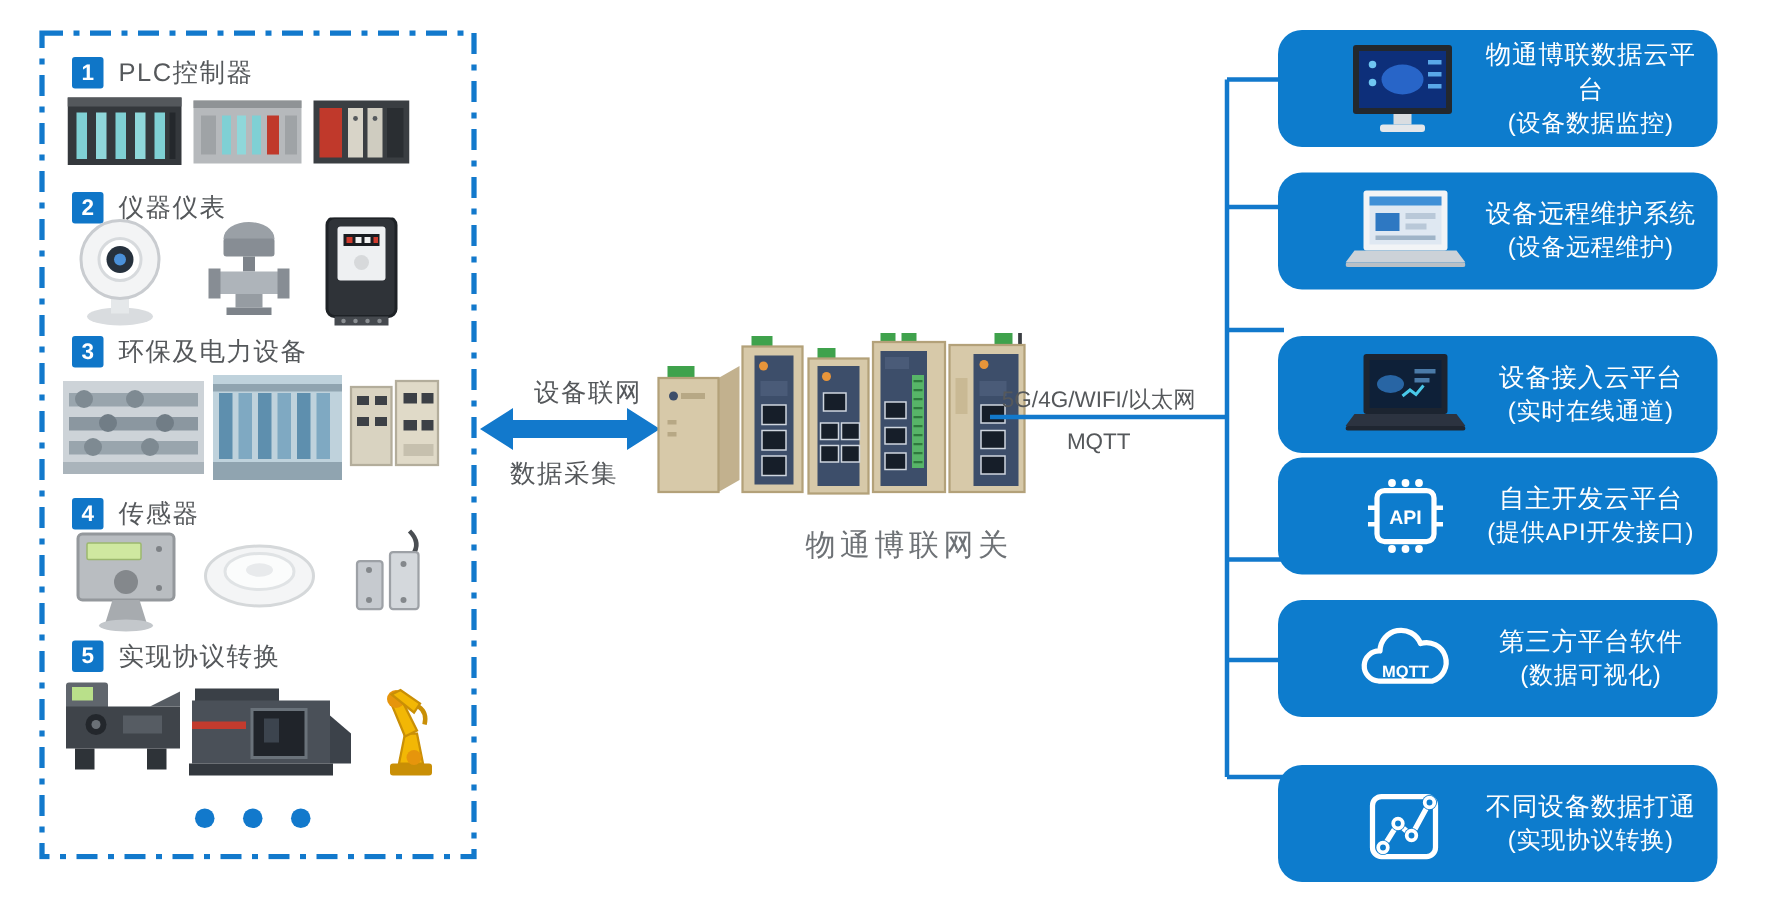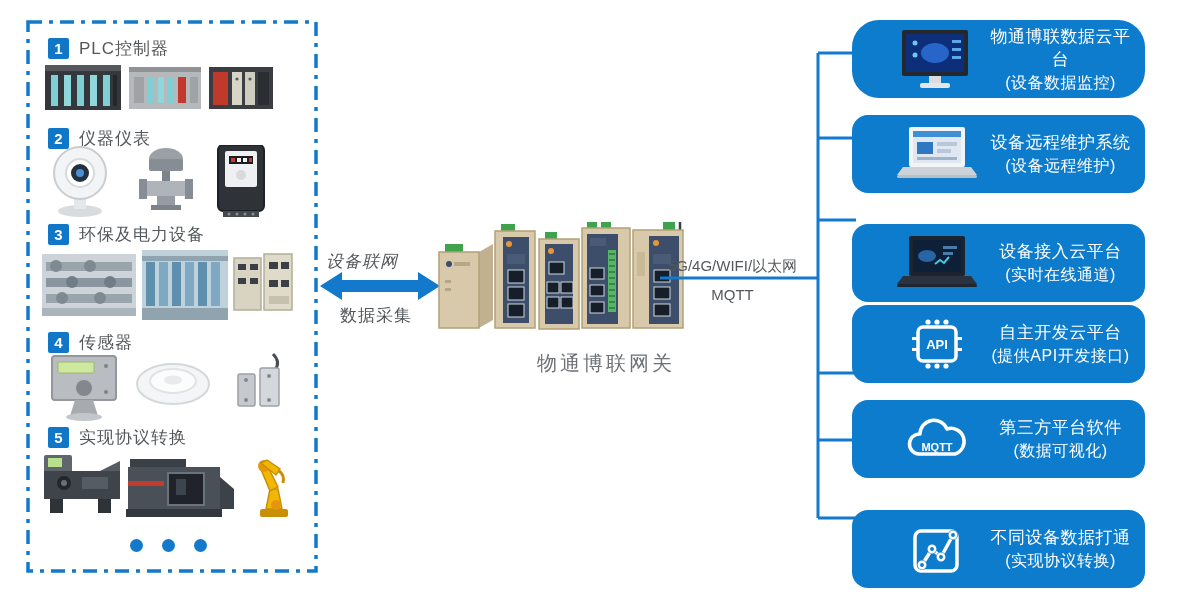--- a/index.html
+++ b/index.html
@@ -220,21 +220,21 @@
       <circle cx="234" cy="58" r="5" fill="#e6950c"></circle>
     </g>
   </svg>
 
   <div class="dots">
     <span class="dot"></span>
     <span class="dot"></span>
     <span class="dot"></span>
   </div>
 
-  <div class="mid-label" style="left:312px;top:250px;width:100px;font-style:italic;">设备联网</div>
+  <div class="mid-label" style="left:342px;top:250px;width:100px;">设备联网</div>
   <svg class="abs" style="left:320px;top:270px;" width="120" height="32">
     <polygon points="0,16 22,2 22,10 98,10 98,2 120,16 98,30 98,22 22,22 22,30" fill="#1279cc"></polygon>
   </svg>
   <div class="mid-label" style="left:326px;top:304px;width:100px;">数据采集</div>
 
   <svg class="abs" style="left:437px;top:222px;" width="248" height="112">
 
     <g>
       <rect x="8" y="22" width="18" height="9" fill="#3fa24c"></rect>
       <polygon points="42,30 56,22 56,98 42,106" fill="#c2b18e"></polygon>
@@ -304,21 +304,21 @@
       <path d="M168 13 V478"></path>
       <path d="M168 13 H206"></path>
       <path d="M168 98 H206"></path>
       <path d="M168 180 H206"></path>
       <path d="M168 333 H206"></path>
       <path d="M168 400 H206"></path>
       <path d="M168 478 H206"></path>
     </g>
   </svg>
 
-  <div class="cloud-box" style="top:20px;border-radius:27px;">
+  <div class="cloud-box" style="top:20px;">
     <div class="icon-zone">
       <svg width="78" height="62">
         <rect x="4" y="2" width="66" height="46" rx="2" fill="#23282e"></rect>
         <rect x="8" y="6" width="58" height="38" fill="#0d2f7a"></rect>
         <ellipse cx="37" cy="25" rx="14" ry="10" fill="#2e6fd6" opacity="0.85"></ellipse>
         <circle cx="17" cy="15" r="2.5" fill="#6fc6f2"></circle>
           <circle cx="17" cy="27" r="2.5" fill="#6fc6f2"></circle>
         <rect x="54" y="12" width="9" height="3" fill="#5aa8e8"></rect>
           <rect x="54" y="20" width="9" height="3" fill="#5aa8e8"></rect>
         <rect x="54" y="28" width="9" height="3" fill="#5aa8e8"></rect>

